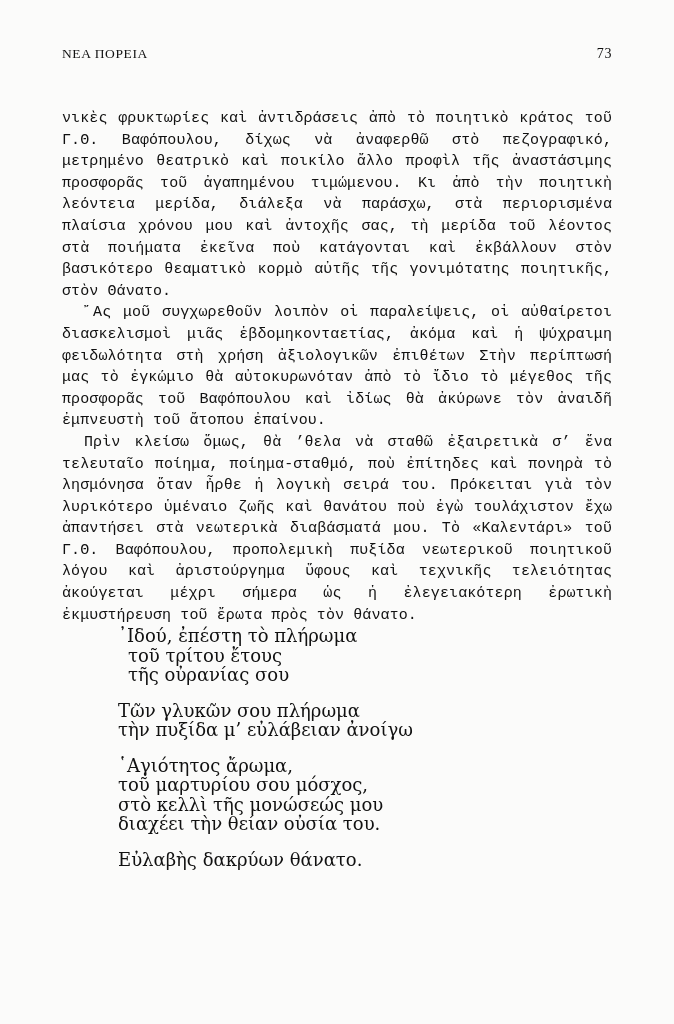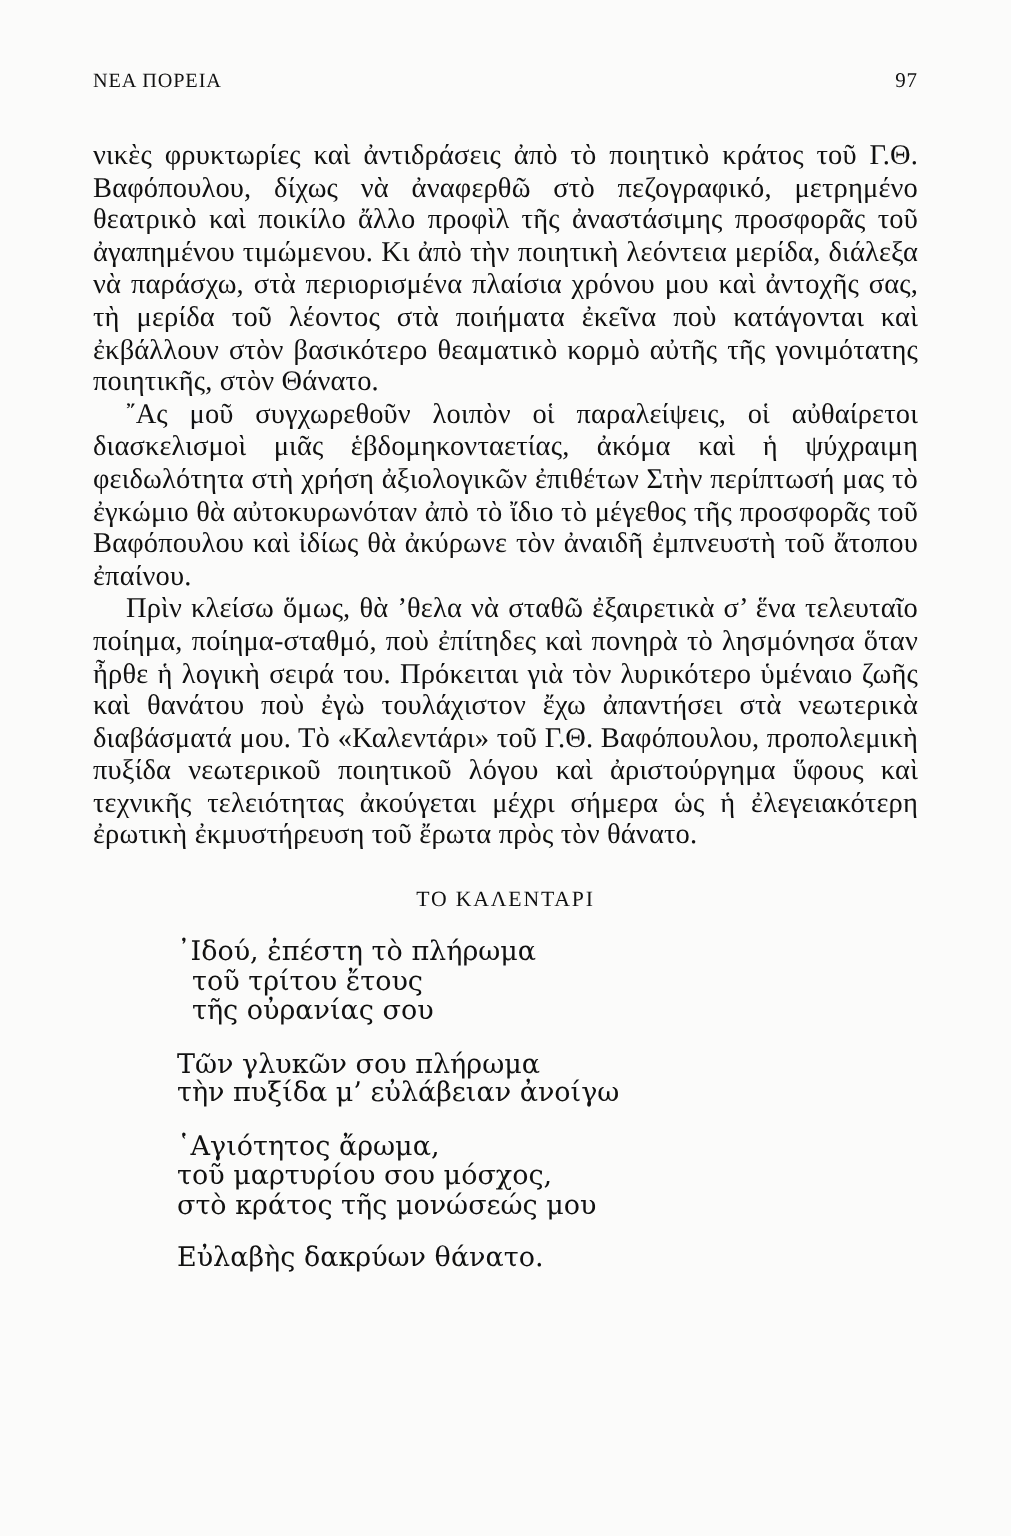--- a/index.html
+++ b/index.html
@@ -27,37 +27,37 @@
     left: 62px;
     top: 46px;
     width: 550px;
   }
   .running-head {
     display: flex;
     justify-content: space-between;
     align-items: baseline;
     font-size: 13.5px;
     letter-spacing: 0.6px;
-    margin-bottom: 30px;
+    margin-bottom: 46px;
   }
   .running-head .journal {
     font-family: "Liberation Serif", serif;
   }
   .running-head .folio {
     font-family: "Liberation Serif", serif;
     font-size: 14px;
   }
   .body-text p {
     margin: 0;
-    font-size: 19px;
+    font-size: 15px;
     line-height: 21.6px;
     text-align: justify;
     text-justify: inter-word;
     text-indent: 0;
-    font-family: Liberation Serif, serif;
+    font-family: Liberation Mono, monospace;
     letter-spacing: 0.1px;
   }
   .body-text p.indent {
     text-indent: 22px;
   }
   .body-text p + p {
     margin-top: 0;
   }
   .poem-title {
     text-align: center;
@@ -87,45 +87,45 @@
   }
 </style>
 </head>
 <body>
 
 <div class="page">
   <div class="content">
 
     <div class="running-head">
       <span class="journal">ΝΕΑ ΠΟΡΕΙΑ</span>
-      <span class="folio">97</span>
+      <span class="folio">73</span>
     </div>
 
     <div class="body-text">
       <p>νικὲς φρυκτωρίες καὶ ἀντιδράσεις ἀπὸ τὸ ποιητικὸ κράτος τοῦ Γ.Θ. Βαφόπουλου, δίχως νὰ ἀναφερθῶ στὸ πεζογραφικό, μετρημένο θεατρικὸ καὶ ποικίλο ἄλλο προφὶλ τῆς ἀναστάσιμης προσφορᾶς τοῦ ἀγαπημένου τιμώμενου. Κι ἀπὸ τὴν ποιητικὴ λεόντεια μερίδα, διάλεξα νὰ παράσχω, στὰ περιορισμένα πλαίσια χρόνου μου καὶ ἀντοχῆς σας, τὴ μερίδα τοῦ λέοντος στὰ ποιήματα ἐκεῖνα ποὺ κατάγονται καὶ ἐκβάλλουν στὸν βασικότερο θεαματικὸ κορμὸ αὐτῆς τῆς γονιμότατης ποιητικῆς, στὸν Θάνατο.</p>
       <p class="indent">῎Ας μοῦ συγχωρεθοῦν λοιπὸν οἱ παραλείψεις, οἱ αὐθαίρετοι διασκελισμοὶ μιᾶς ἑβδομηκονταετίας, ἀκόμα καὶ ἡ ψύχραιμη φειδωλότητα στὴ χρήση ἀξιολογικῶν ἐπιθέτων Στὴν περίπτωσή μας τὸ ἐγκώμιο θὰ αὐτοκυρωνόταν ἀπὸ τὸ ἴδιο τὸ μέγεθος τῆς προσφορᾶς τοῦ Βαφόπουλου καὶ ἰδίως θὰ ἀκύρωνε τὸν ἀναιδῆ ἐμπνευστὴ τοῦ ἄτοπου ἐπαίνου.</p>
       <p class="indent">Πρὶν κλείσω ὅμως, θὰ ’θελα νὰ σταθῶ ἐξαιρετικὰ σ’ ἕνα τελευταῖο ποίημα, ποίημα-σταθμό, ποὺ ἐπίτηδες καὶ πονηρὰ τὸ λησμόνησα ὅταν ἦρθε ἡ λογικὴ σειρά του. Πρόκειται γιὰ τὸν λυρικότερο ὑμέναιο ζωῆς καὶ θανάτου ποὺ ἐγὼ τουλάχιστον ἔχω ἀπαντήσει στὰ νεωτερικὰ διαβάσματά μου. Τὸ «Καλεντάρι» τοῦ Γ.Θ. Βαφόπουλου, προπολεμικὴ πυξίδα νεωτερικοῦ ποιητικοῦ λόγου καὶ ἀριστούργημα ὕφους καὶ τεχνικῆς τελειότητας ἀκούγεται μέχρι σήμερα ὡς ἡ ἐλεγειακότερη ἐρωτικὴ ἐκμυστήρευση τοῦ ἔρωτα πρὸς τὸν θάνατο.</p>
     </div>
 
-    <div class="poem-title">ΤΟ ΚΑΛΕΝΤΑΡΙ</div>
 
     <div class="poem">
       <div class="stanza">
         <div class="line">᾿Ιδού, ἐπέστη τὸ πλήρωμα</div>
         <div class="line hang">τοῦ τρίτου ἔτους</div>
         <div class="line hang">τῆς οὐρανίας σου</div>
       </div>
       <div class="stanza">
         <div class="line">Τῶν γλυκῶν σου πλήρωμα</div>
         <div class="line">τὴν πυξίδα μ’ εὐλάβειαν ἀνοίγω</div>
       </div>
       <div class="stanza">
         <div class="line">῾Αγιότητος ἄρωμα,</div>
         <div class="line">τοῦ μαρτυρίου σου μόσχος,</div>
-        <div class="line">στὸ κράτος τῆς μονώσεώς μου</div>
+        <div class="line">στὸ κελλὶ τῆς μονώσεώς μου</div>
+        <div class="line">διαχέει τὴν θείαν οὐσία του.</div>
       </div>
       <div class="stanza">
         <div class="line">Εὐλαβὴς δακρύων θάνατο.</div>
       </div>
     </div>
 
   </div>
 </div>
 
 </body></html>

